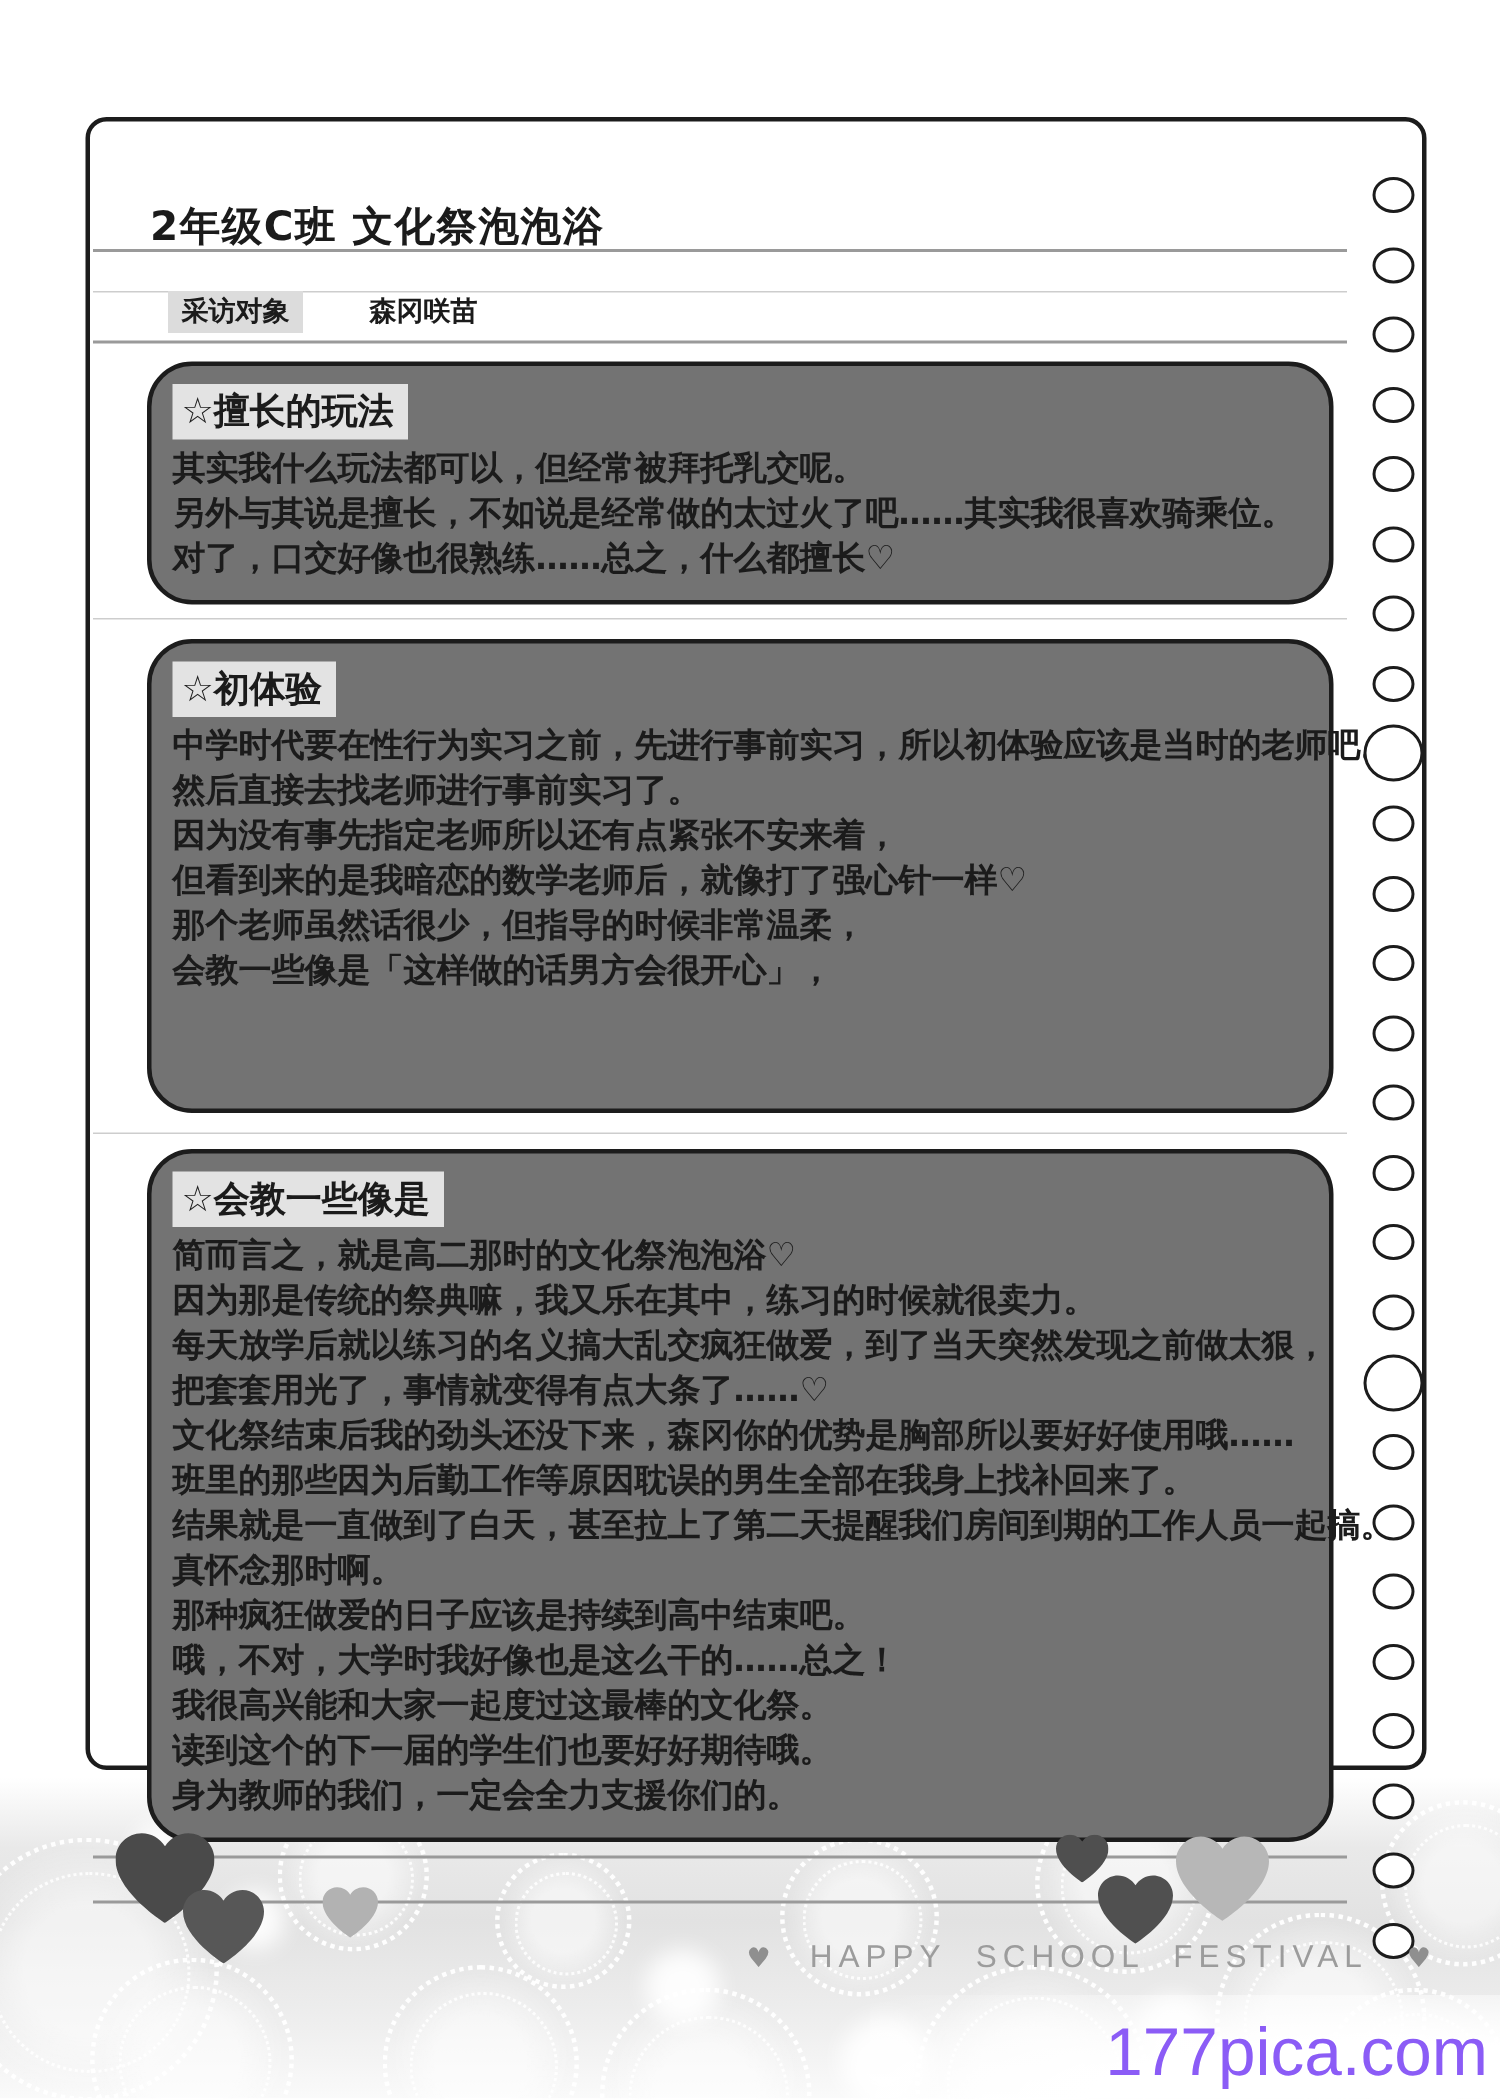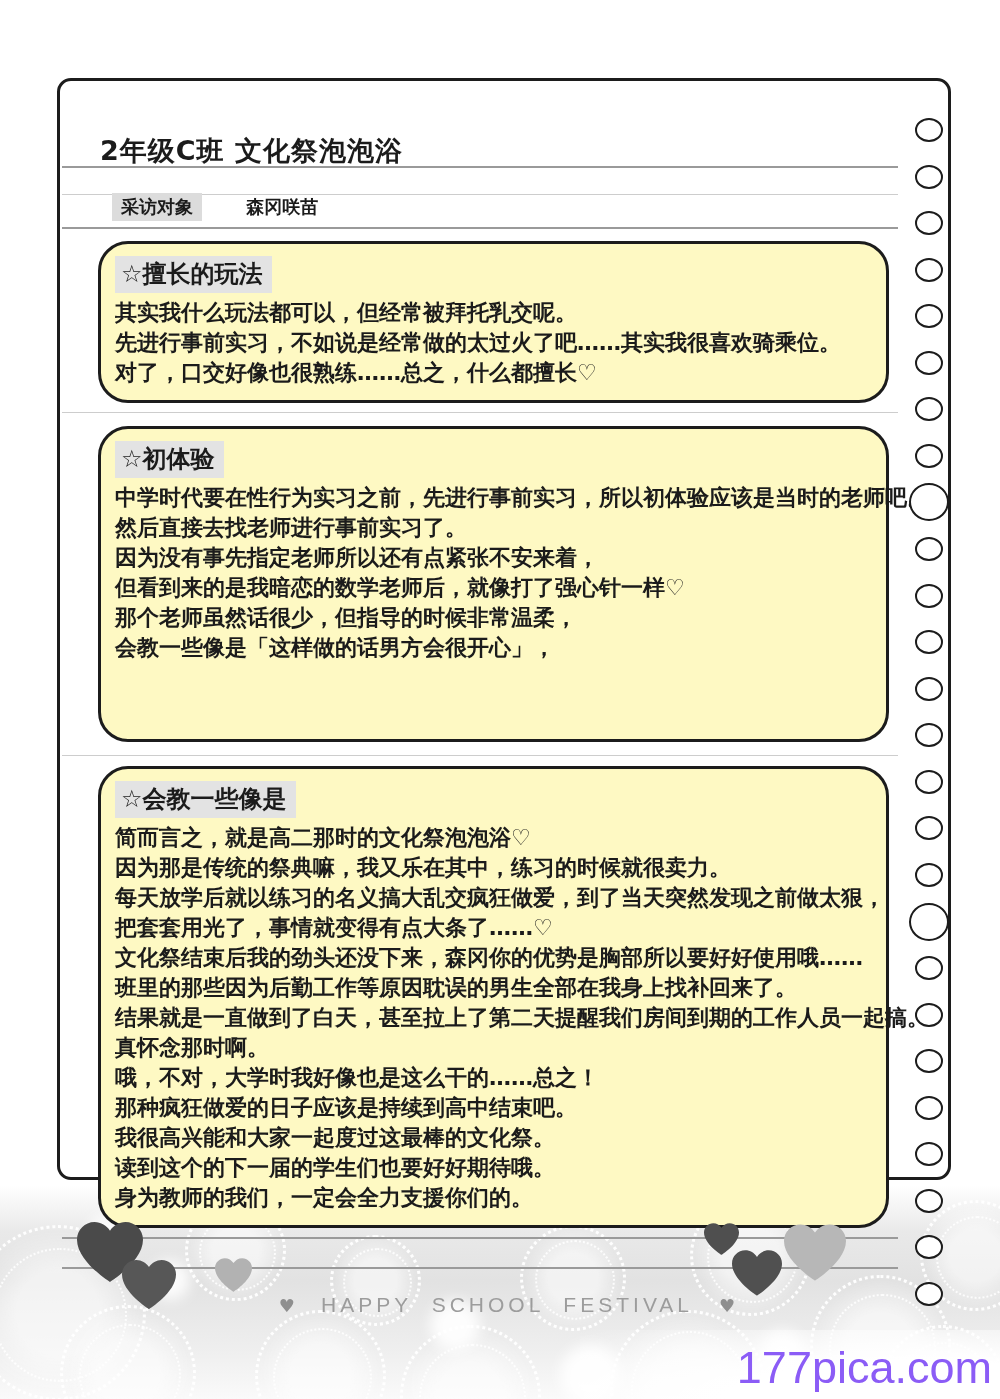--- a/index.html
+++ b/index.html
@@ -41,40 +41,40 @@
   .page-title{
     position:absolute;left:40px;top:52px;
     font-size:27px;font-weight:700;letter-spacing:1px;white-space:nowrap;
   }
   .interview-row{position:absolute;left:52px;top:114px;white-space:nowrap;font-size:18px;font-weight:600;}
   .interview-label{background:#dcdcdc;padding:3px 9px 4px 9px;}
   .interview-name{margin-left:38px;}
   
   .section-box{
     position:absolute;left:38px;width:791px;box-sizing:border-box;
-    background:#fef9c3;border:3px solid #1c1c1c;border-radius:30px;
+    background:#737373;border:3px solid #1c1c1c;border-radius:30px;
     padding:10px 16px 12px 14px;
   }
   .section-heading{
     display:inline-block;background:#e3e3e3;padding:2px 9px 3px 6px;
     font-size:24px;font-weight:700;margin:2px 0 5px 0;
   }
   .t-line{font-size:22px;line-height:30px;font-weight:700;white-space:nowrap;}
   
   .hole{
     position:absolute;left:855px;width:28px;height:24px;
     background:#ffffff;border:2.5px solid #1c1c1c;border-radius:50%;box-sizing:border-box;
   }
   .hole.large{left:849px;width:40px;height:38px;}
   
   .heart{position:absolute;}
   .heart svg{display:block;width:100%;height:100%;}
   
   .banner{
-    position:absolute;left:0;top:1212px;width:894px;text-align:center;
+    position:absolute;left:0;top:1212px;width:894px;text-align:right;
     font-family:"Liberation Sans",sans-serif;color:#9c9c9c;
     font-size:21px;letter-spacing:4px;word-spacing:10px;white-space:nowrap;
   }
   .banner .b-heart{font-family:"DejaVu Sans",sans-serif;font-size:18px;color:#8f8f8f;letter-spacing:0;}
   .banner .b-heart.left{margin-right:26px;}
   .banner .b-heart.right{margin-left:26px;}
   
   .watermark{
     position:absolute;right:8px;top:1342px;z-index:2;
     font-family:"Liberation Sans",sans-serif;font-size:45px;color:#8b5cf6;
@@ -117,21 +117,21 @@
   <div class="page-title">2年级C班 文化祭泡泡浴</div>
   <div class="interview-row">
     <span class="interview-label">采访对象</span>
     <span class="interview-name">森冈咲苗</span>
   </div>
 
   <div id="sections-root">
       <div class="section-box" style="top: 160px; min-height: 160px;">
         <div><span class="section-heading">☆擅长的玩法</span></div>
         <div class="t-line">其实我什么玩法都可以，但经常被拜托乳交呢。</div>
-        <div class="t-line">先进行事前实习，不如说是经常做的太过火了吧……其实我很喜欢骑乘位。</div>
+        <div class="t-line">另外与其说是擅长，不如说是经常做的太过火了吧……其实我很喜欢骑乘位。</div>
         <div class="t-line">对了，口交好像也很熟练……总之，什么都擅长♡</div>
       </div>
       <div class="section-box" style="top: 345px; min-height: 316px;">
         <div><span class="section-heading">☆初体验</span></div>
         <div class="t-line">中学时代要在性行为实习之前，先进行事前实习，所以初体验应该是当时的老师吧。</div>
         <div class="t-line">然后直接去找老师进行事前实习了。</div>
         <div class="t-line">因为没有事先指定老师所以还有点紧张不安来着，</div>
         <div class="t-line">但看到来的是我暗恋的数学老师后，就像打了强心针一样♡</div>
         <div class="t-line">那个老师虽然话很少，但指导的时候非常温柔，</div>
         <div class="t-line">会教一些像是「这样做的话男方会很开心」，</div>
@@ -139,22 +139,22 @@
       <div class="section-box" style="top: 685px; min-height: 446px;">
         <div><span class="section-heading">☆会教一些像是</span></div>
         <div class="t-line">简而言之，就是高二那时的文化祭泡泡浴♡</div>
         <div class="t-line">因为那是传统的祭典嘛，我又乐在其中，练习的时候就很卖力。</div>
         <div class="t-line">每天放学后就以练习的名义搞大乱交疯狂做爱，到了当天突然发现之前做太狠，</div>
         <div class="t-line">把套套用光了，事情就变得有点大条了……♡</div>
         <div class="t-line">文化祭结束后我的劲头还没下来，森冈你的优势是胸部所以要好好使用哦……</div>
         <div class="t-line">班里的那些因为后勤工作等原因耽误的男生全部在我身上找补回来了。</div>
         <div class="t-line">结果就是一直做到了白天，甚至拉上了第二天提醒我们房间到期的工作人员一起搞。</div>
         <div class="t-line">真怀念那时啊。</div>
+        <div class="t-line">那种疯狂做爱的日子应该是持续到高中结束吧。</div>
         <div class="t-line">哦，不对，大学时我好像也是这么干的……总之！</div>
-        <div class="t-line">那种疯狂做爱的日子应该是持续到高中结束吧。</div>
         <div class="t-line">我很高兴能和大家一起度过这最棒的文化祭。</div>
         <div class="t-line">读到这个的下一届的学生们也要好好期待哦。</div>
         <div class="t-line">身为教师的我们，一定会全力支援你们的。</div>
       </div>
     </div>
 
   <div id="holes-root">
       <span class="hole" style="top: 37px;"></span>
       <span class="hole" style="top: 83.56px;"></span>
       <span class="hole" style="top: 130.12px;"></span>

